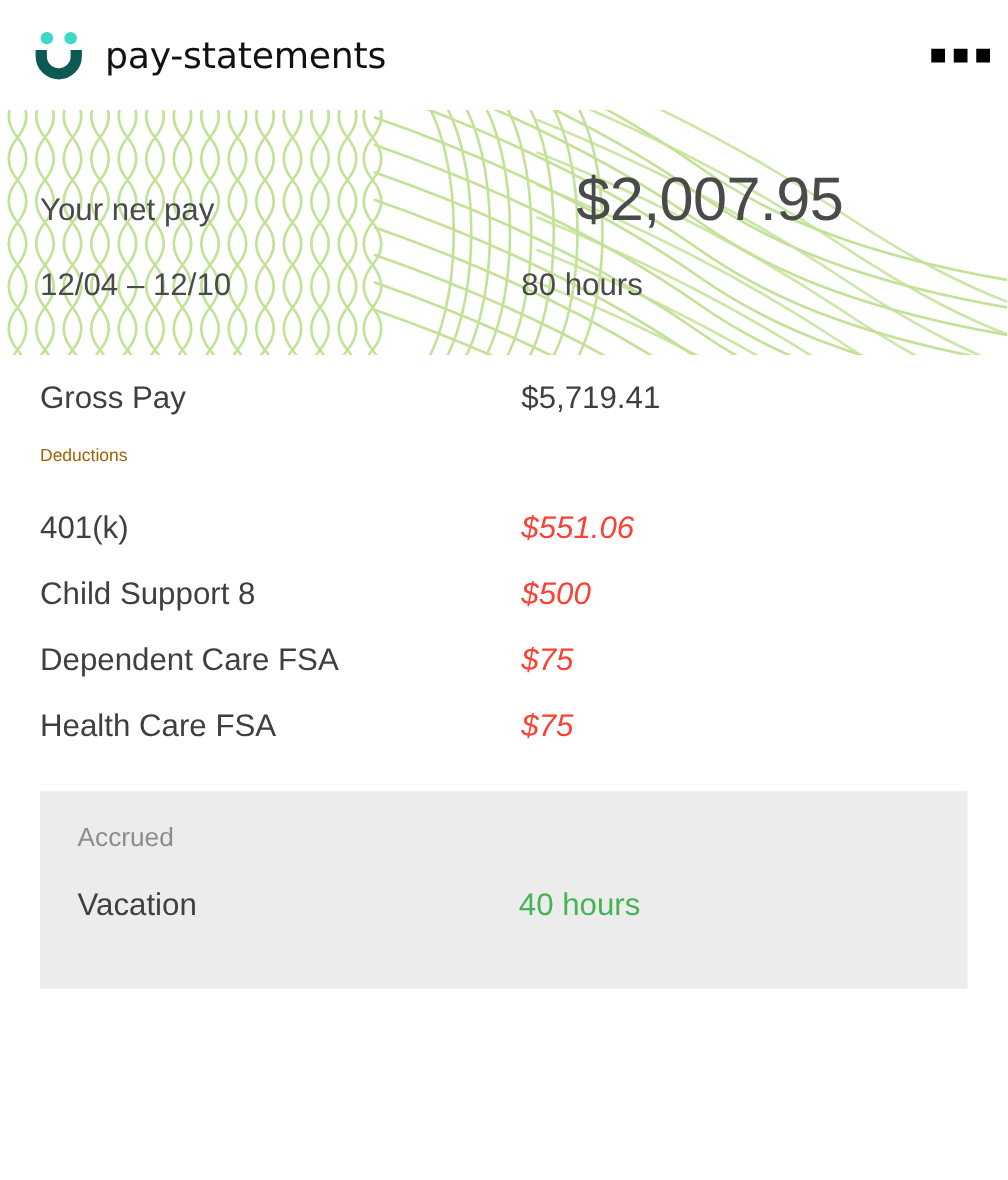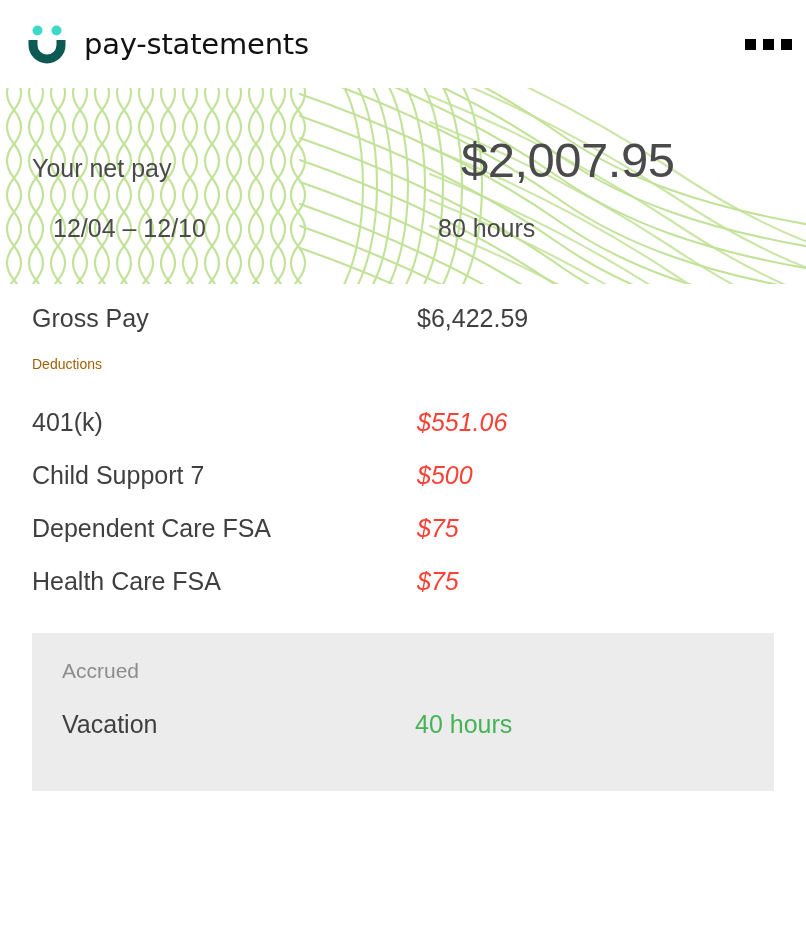--- a/index.html
+++ b/index.html
@@ -92,21 +92,20 @@
     font-size: 49px;
     color: #4a4a4a;
     line-height: 1;
     letter-spacing: -0.5px;
   }
   .period {
     width: 385px;
     flex: 0 0 385px;
     font-size: 25px;
     color: #4a4a4a;
-    padding-left: 21px;
   }
   .hours {
     font-size: 25px;
     color: #4a4a4a;
   }
 
   
   .details {
     padding: 0 32px;
   }
@@ -259,33 +258,33 @@
       <div class="period">12/04 – 12/10</div>
       <div class="hours">80 hours</div>
     </div>
   </div>
 </div>
 
 <div class="details">
 
   <div class="row first-row">
     <div class="name">Gross Pay</div>
-    <div class="value">$6,422.59</div>
+    <div class="value">$5,719.41</div>
   </div>
 
   <div class="row section">
     <div class="name">Deductions</div>
   </div>
 
   <div class="row deduction">
     <div class="name">401(k)</div>
     <div class="value">$551.06</div>
   </div>
   <div class="row deduction">
-    <div class="name">Child Support 7</div>
+    <div class="name">Child Support 8</div>
     <div class="value">$500</div>
   </div>
   <div class="row deduction">
     <div class="name">Dependent Care FSA</div>
     <div class="value">$75</div>
   </div>
   <div class="row deduction">
     <div class="name">Health Care FSA</div>
     <div class="value">$75</div>
   </div>

